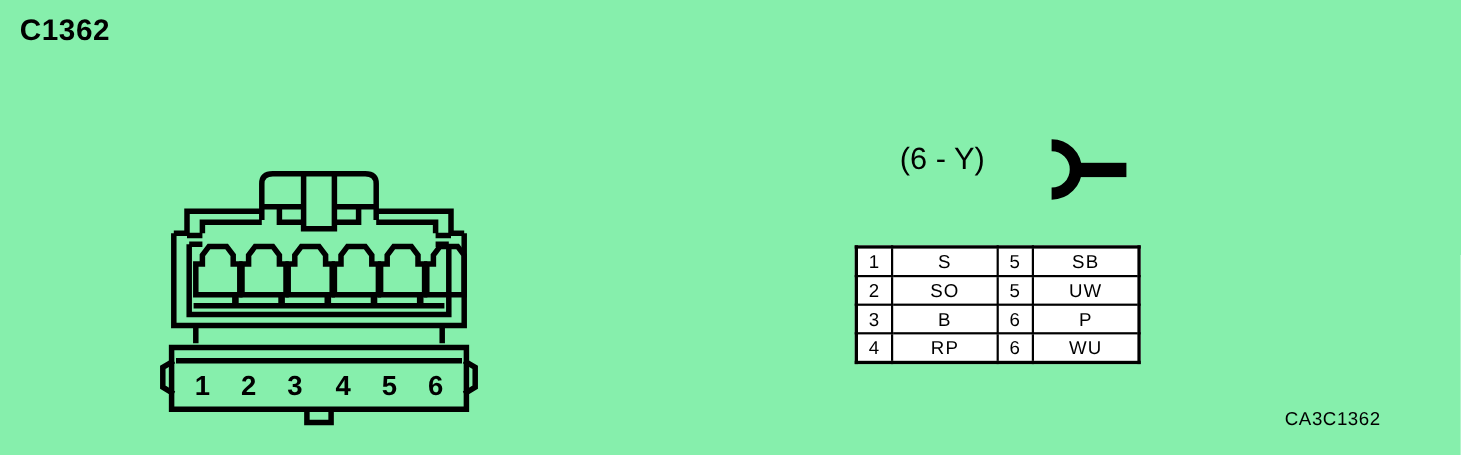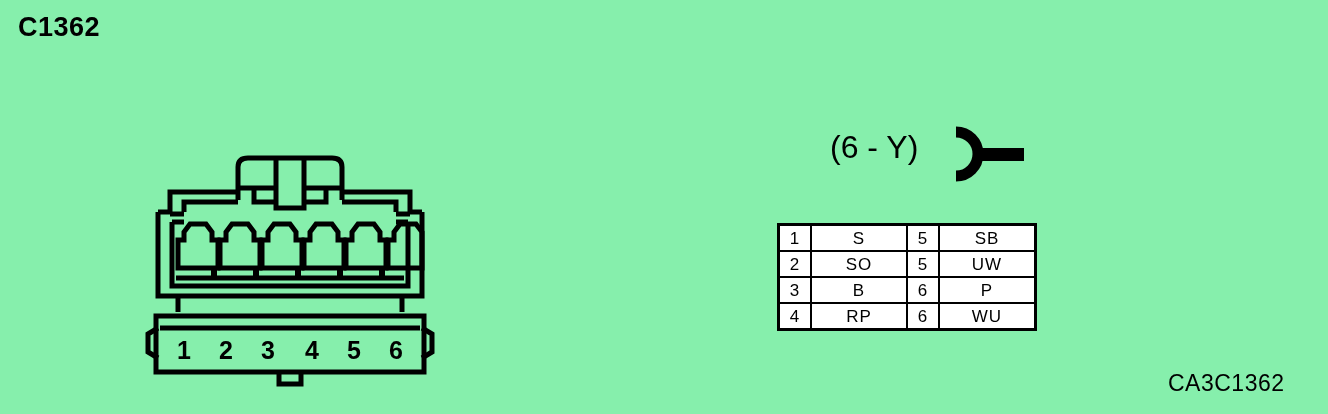--- a/index.html
+++ b/index.html
@@ -23,43 +23,43 @@
     font-size: 27px;
     font-weight: bold;
     letter-spacing: 0.5px;
     line-height: 1;
     white-space: nowrap;
   }
   #caption {
     position: absolute;
     left: 1168px;
     top: 372px;
-    font-size: 23px;
+    font-size: 17px;
     font-weight: normal;
     letter-spacing: 0.5px;
     line-height: 1;
     white-space: nowrap;
   }
   #connector-svg {
     position: absolute;
     left: 140px;
     top: 150px;
   }
   #terminal-symbol {
     position: absolute;
     left: 818px;
     top: 126px;
     width: 210px;
     height: 62px;
   }
   #terminal-label {
     position: absolute;
-    left: 12px;
+    left: 0px;
     top: 5px;
-    font-size: 32px;
+    font-size: 28px;
     line-height: 1;
     white-space: nowrap;
   }
   #terminal-icon-svg {
     position: absolute;
     left: 122px;
     top: 0px;
   }
   #pin-table {
     position: absolute;

